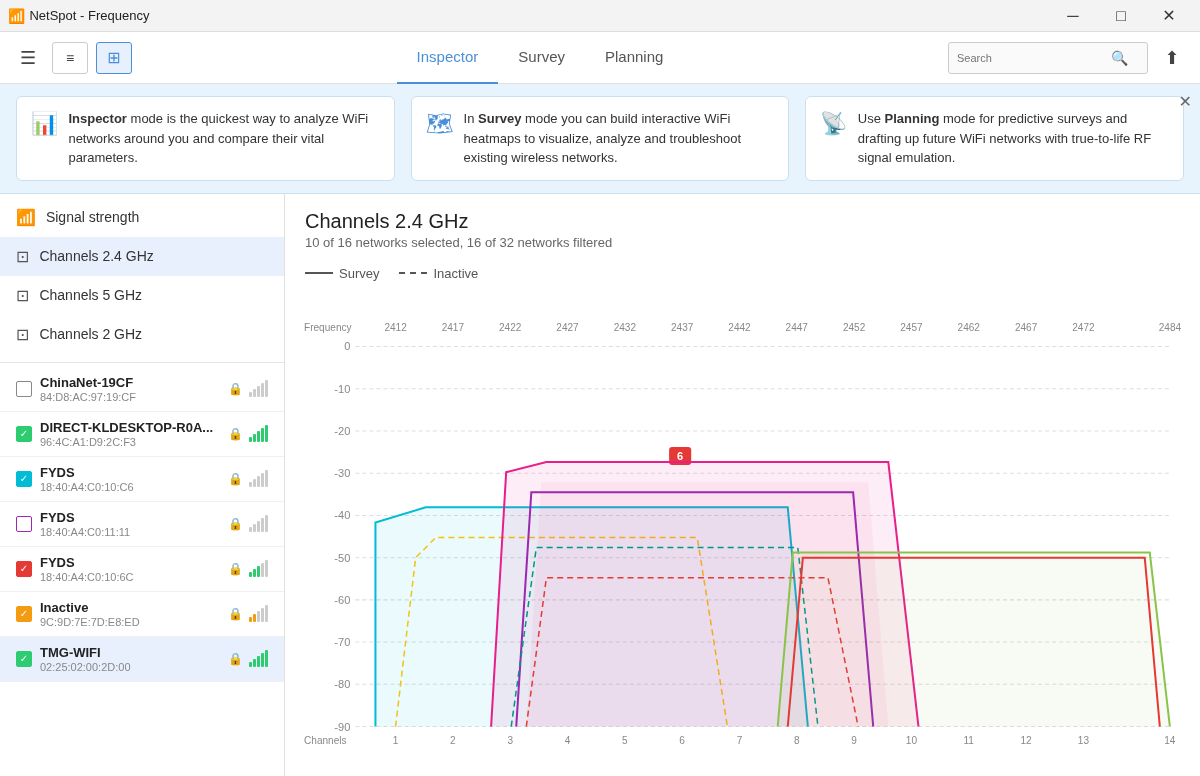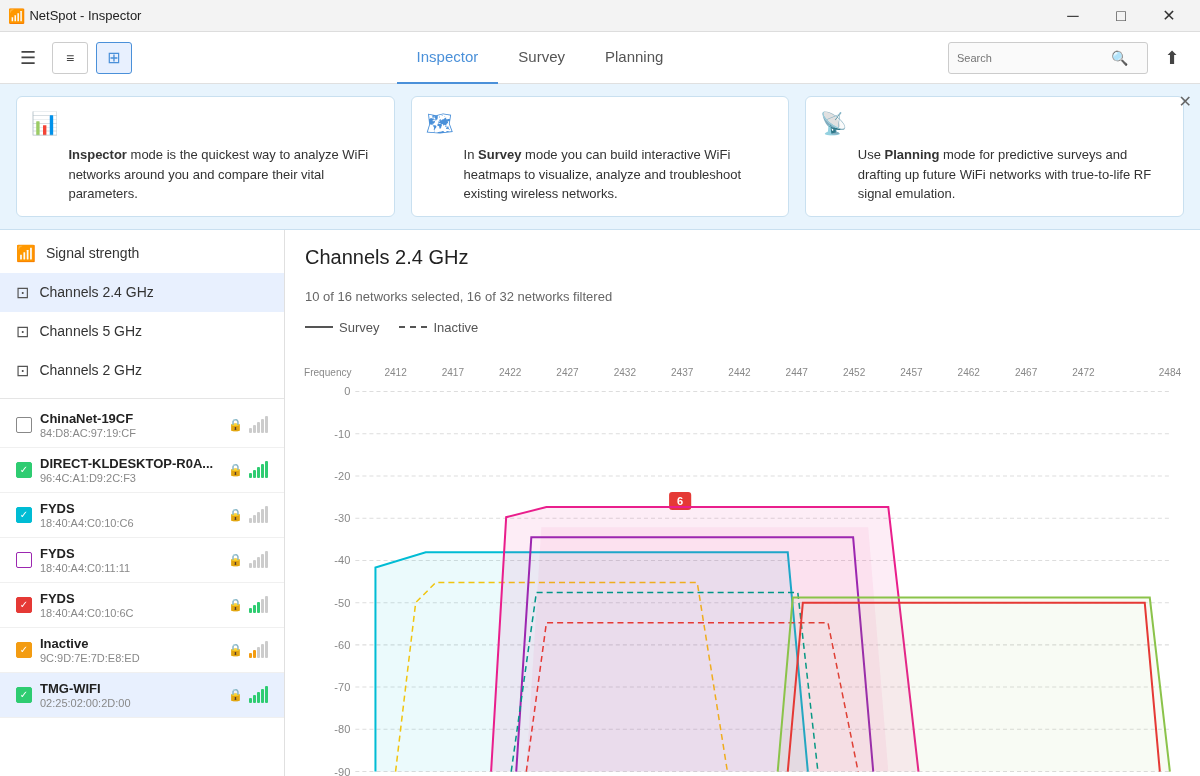--- a/index.html
+++ b/index.html
@@ -63,21 +63,21 @@
     .info-banner {
       display: flex; background: #e8f4fd; padding: 12px 16px;
       gap: 16px; border-bottom: 1px solid #c9e0f0; position: relative;
     }
     .info-card {
       display: flex; align-items: flex-start; gap: 10px;
       background: white; border: 1px solid #c9e0f0; border-radius: 6px;
       padding: 12px 14px; flex: 1;
     }
     .info-card-icon { font-size: 22px; margin-top: 2px; }
-    .info-card-text { font-size: 13px; line-height: 1.5; color: #333; margin-top: 36px; }
+    .info-card-text { font-size: 13px; line-height: 1.5; color: #333; }
     .info-card-text strong { font-weight: 700; }
     .banner-close {
       position: absolute; right: 8px; top: 8px;
       background: transparent; border: none; cursor: pointer;
       font-size: 16px; color: #666;
     }
 
     
     .main-layout { display: flex; height: calc(776px - 32px - 52px - 100px); }
 
@@ -120,21 +120,21 @@
     .lock-icon { font-size: 12px; color: #888; }
     .signal-bars { display: flex; gap: 1px; align-items: flex-end; }
     .signal-bar { width: 3px; background: #ccc; border-radius: 1px; }
     .signal-bar.filled-green { background: #2ecc71; }
     .signal-bar.filled-orange { background: #f39c12; }
 
     
     .chart-area { flex: 1; background: white; overflow: hidden; display: flex; flex-direction: column; }
     .chart-header { padding: 16px 20px 8px; }
     .chart-title { font-size: 20px; font-weight: 400; color: #222; }
-    .chart-subtitle { font-size: 13px; color: #666; margin-top: 20px; }
+    .chart-subtitle { font-size: 13px; color: #666; margin-top: 2px; }
     .chart-legend {
       display: flex; align-items: center; gap: 20px;
       padding: 4px 20px 8px; margin-top: 4px;
     }
     .legend-item { display: flex; align-items: center; gap: 6px; font-size: 13px; color: #555; }
     .legend-line-solid { width: 28px; height: 2px; background: #555; }
     .legend-line-dashed { width: 28px; height: 0; border-top: 2px dashed #555; }
     .show-inactive-toggle {
       margin-left: auto; display: flex; align-items: center; gap: 8px;
       font-size: 13px; color: #333;
@@ -149,21 +149,21 @@
     }
 
     
     .chart-svg-container { flex: 1; padding: 0 10px 10px; }
   </style>
 </head>
 <body>
 
 <div class="titlebar">
   <span style="font-size:14px; margin-right:4px;">📶</span>
-  <span>NetSpot - Inspector</span>
+  <span>NetSpot - Frequency</span>
   <div class="titlebar-controls">
     <button class="titlebar-btn">─</button>
     <button class="titlebar-btn">□</button>
     <button class="titlebar-btn close">✕</button>
   </div>
 </div>
 
 <div class="toolbar">
   <button class="toolbar-menu-btn">☰</button>
   <button class="toolbar-view-btn">

